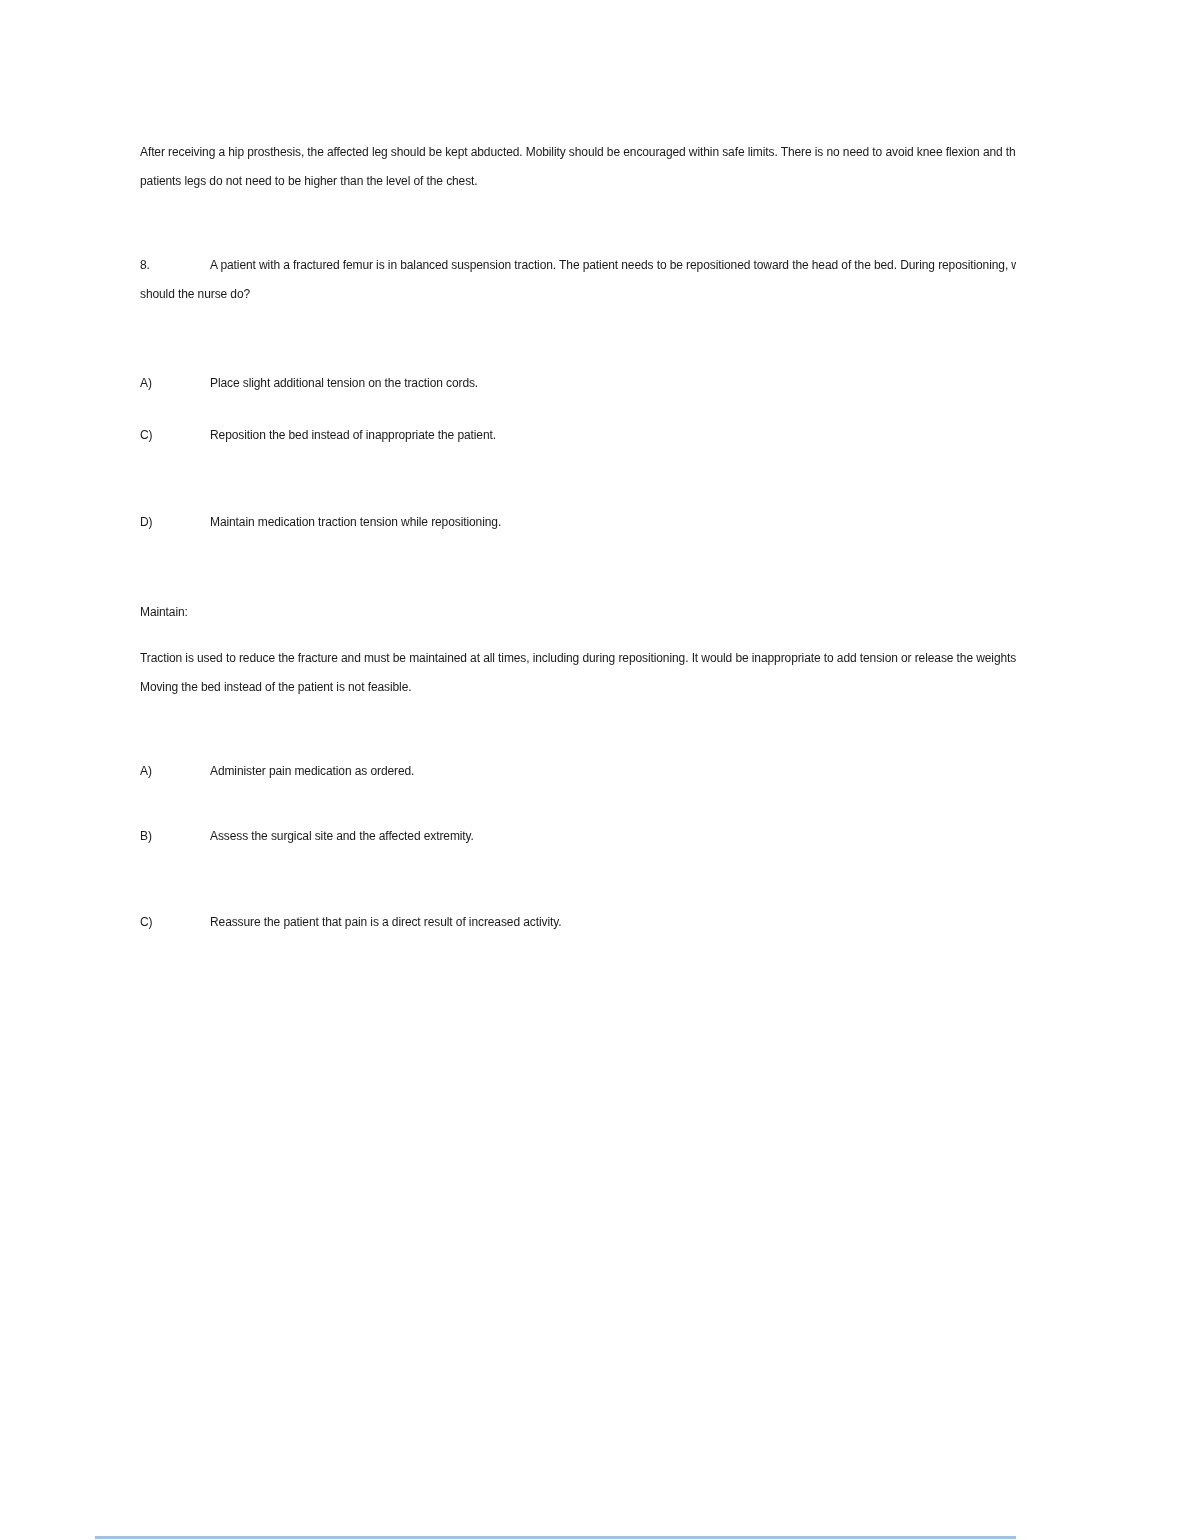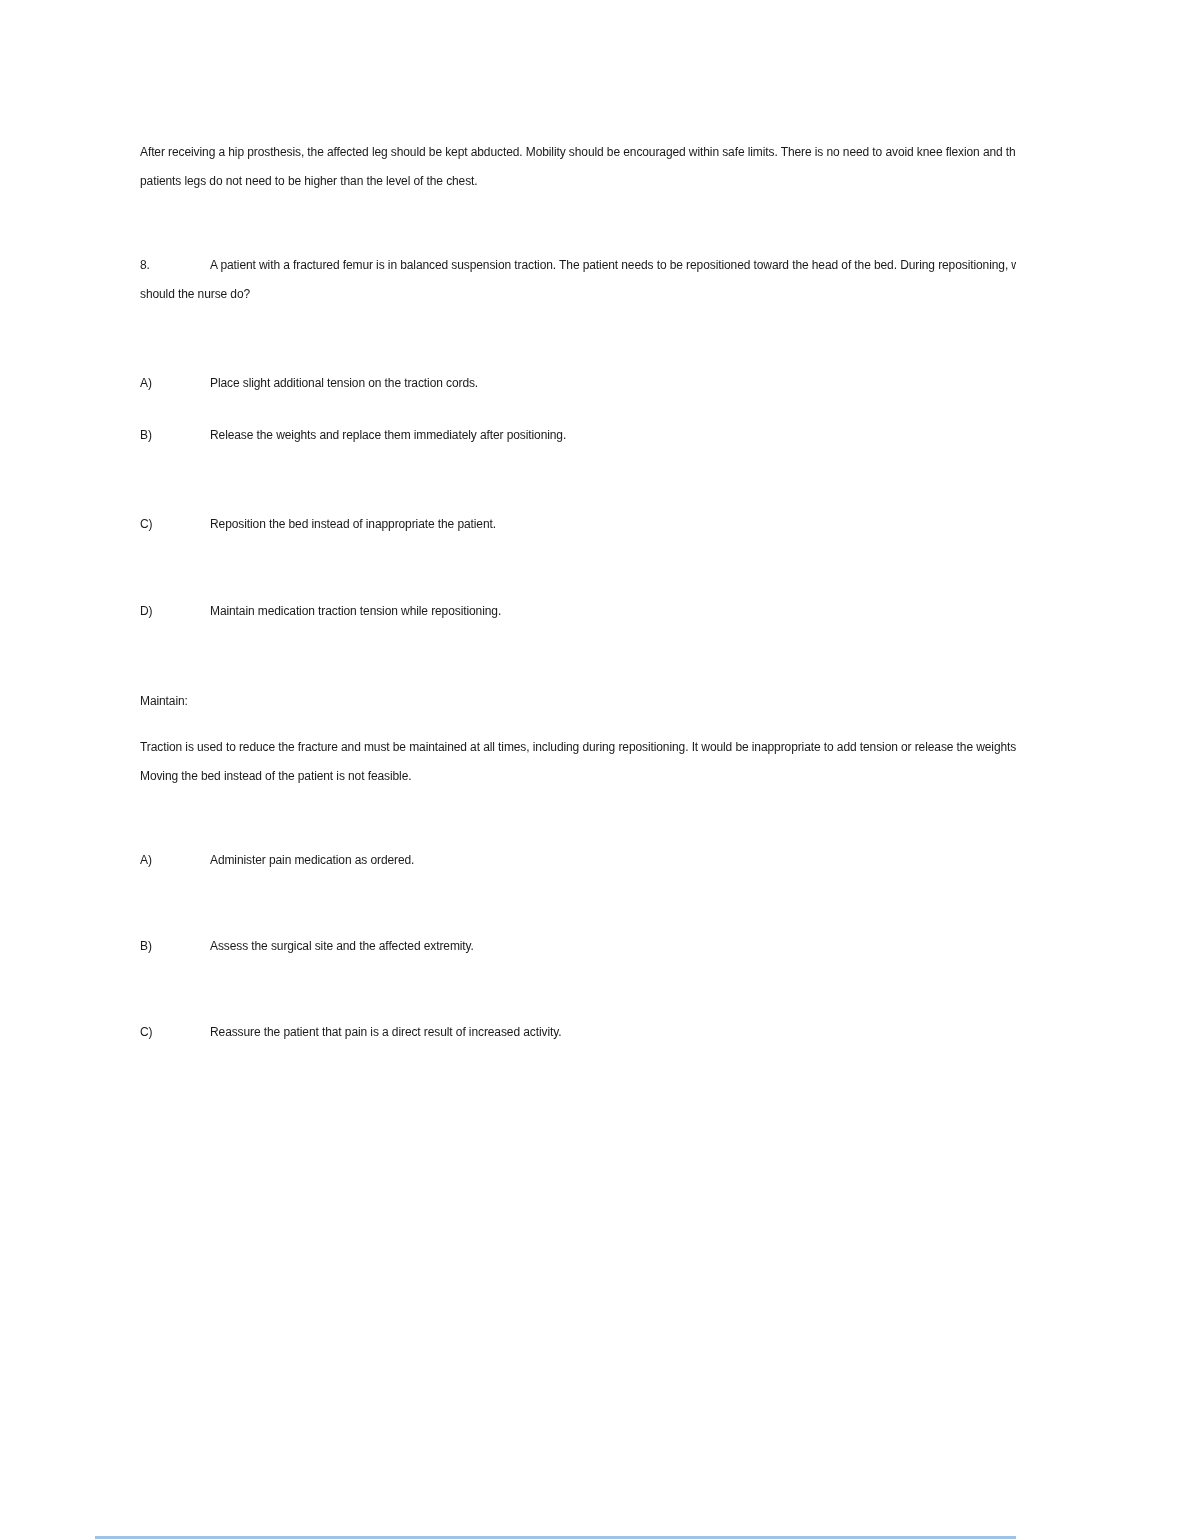--- a/index.html
+++ b/index.html
@@ -47,33 +47,32 @@
 
 <div class="page" style="background: rgb(255, 255, 255); color: rgb(26, 26, 26);">
   <div class="content">
 
     <p class="para" style="margin-bottom:55px">After receiving a hip prosthesis, the affected leg should be kept abducted. Mobility should be encouraged within safe limits. There is no need to avoid knee flexion and the patients legs do not need to be higher than the level of the chest.</p>
 
     <p class="para" style="margin-bottom:60px"><span class="tab">8.</span><span>A patient with a fractured femur is in balanced suspension traction. The patient needs to be repositioned toward the head of the bed. During repositioning, what should the nurse do?</span></p>
 
     <p class="para" style="margin-bottom:23px"><span class="tab">A)</span><span>Place slight additional tension on the traction cords.</span></p>
 
-    <p class="para" style="margin-bottom:60px"><span class="tab">B)</span><span>Release the weights and replace them immediately after positioning.</span></p>
 
     <p class="para" style="margin-bottom:58px"><span class="tab">C)</span><span>Reposition the bed instead of inappropriate the patient.</span></p>
 
     <p class="para" style="margin-bottom:61px"><span class="tab">D)</span><span>Maintain medication traction tension while repositioning.</span></p>
 
 
     <p class="para" style="margin-bottom:17px">Maintain:</p>
 
     <p class="para" style="margin-bottom:55px">Traction is used to reduce the fracture and must be maintained at all times, including during repositioning. It would be inappropriate to add tension or release the weights. Moving the bed instead of the patient is not feasible.</p>
 
 
-    <p class="para" style="margin-bottom:57px"><span class="tab">A)</span><span>Administer pain medication as ordered.</span></p>
+    <p class="para" style="margin-bottom:36px"><span class="tab">A)</span><span>Administer pain medication as ordered.</span></p>
 
     <p class="para" style="margin-bottom:57px"><span class="tab">B)</span><span>Assess the surgical site and the affected extremity.</span></p>
 
     <p class="para" style="margin-bottom:0"><span class="tab">C)</span><span>Reassure the patient that pain is a direct result of increased activity.</span></p>
 
   </div>
 
   <div class="bottom-rule" style="background: rgb(157, 195, 230);"></div>
 </div>
 

